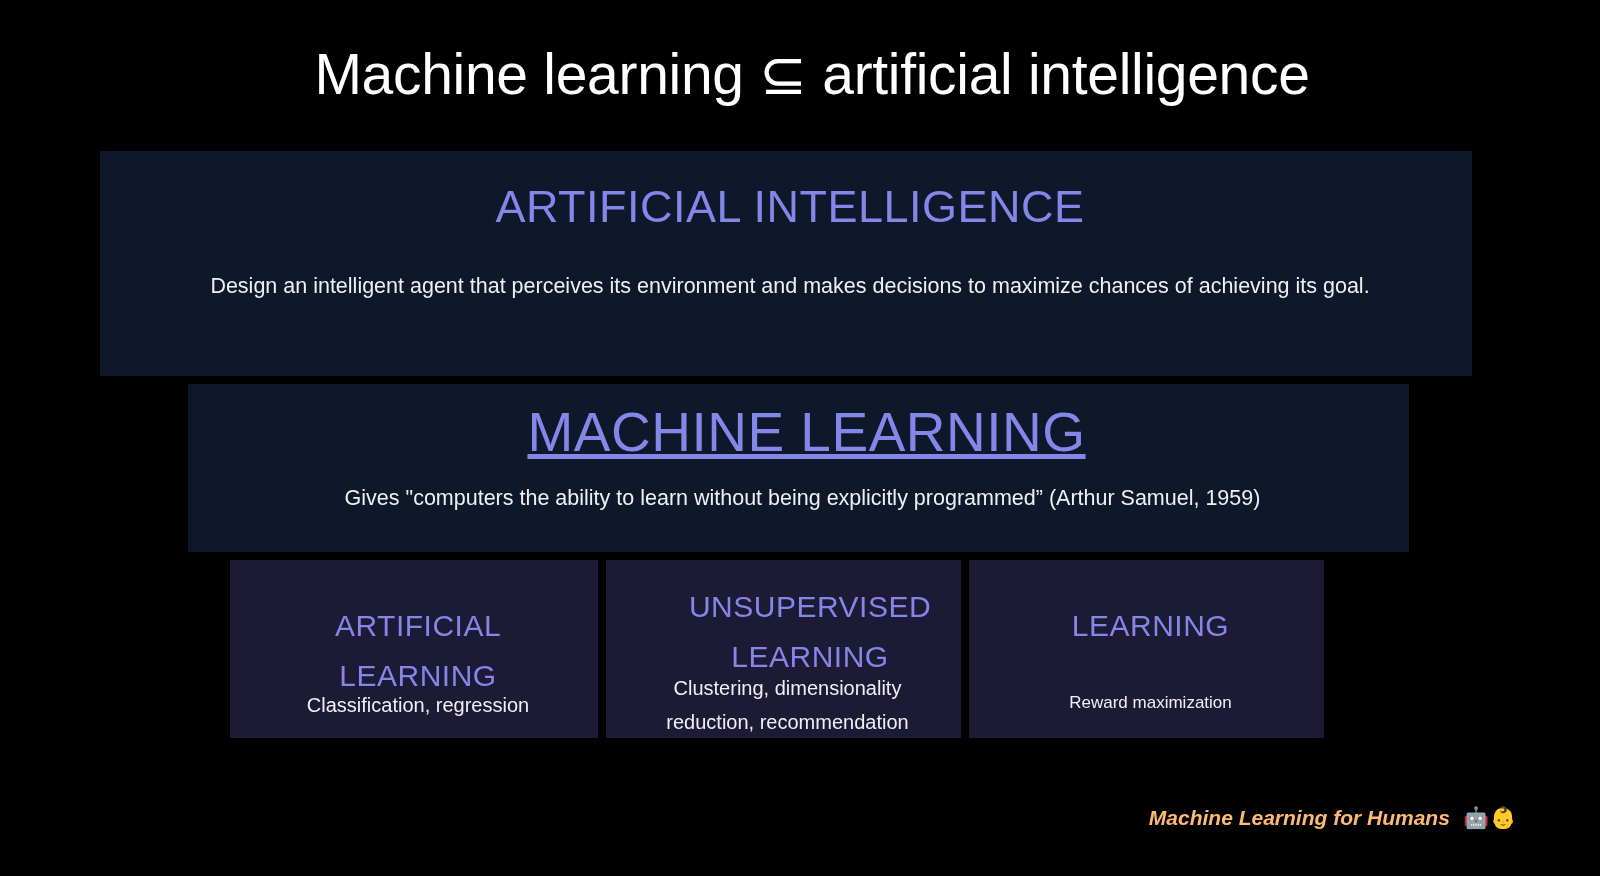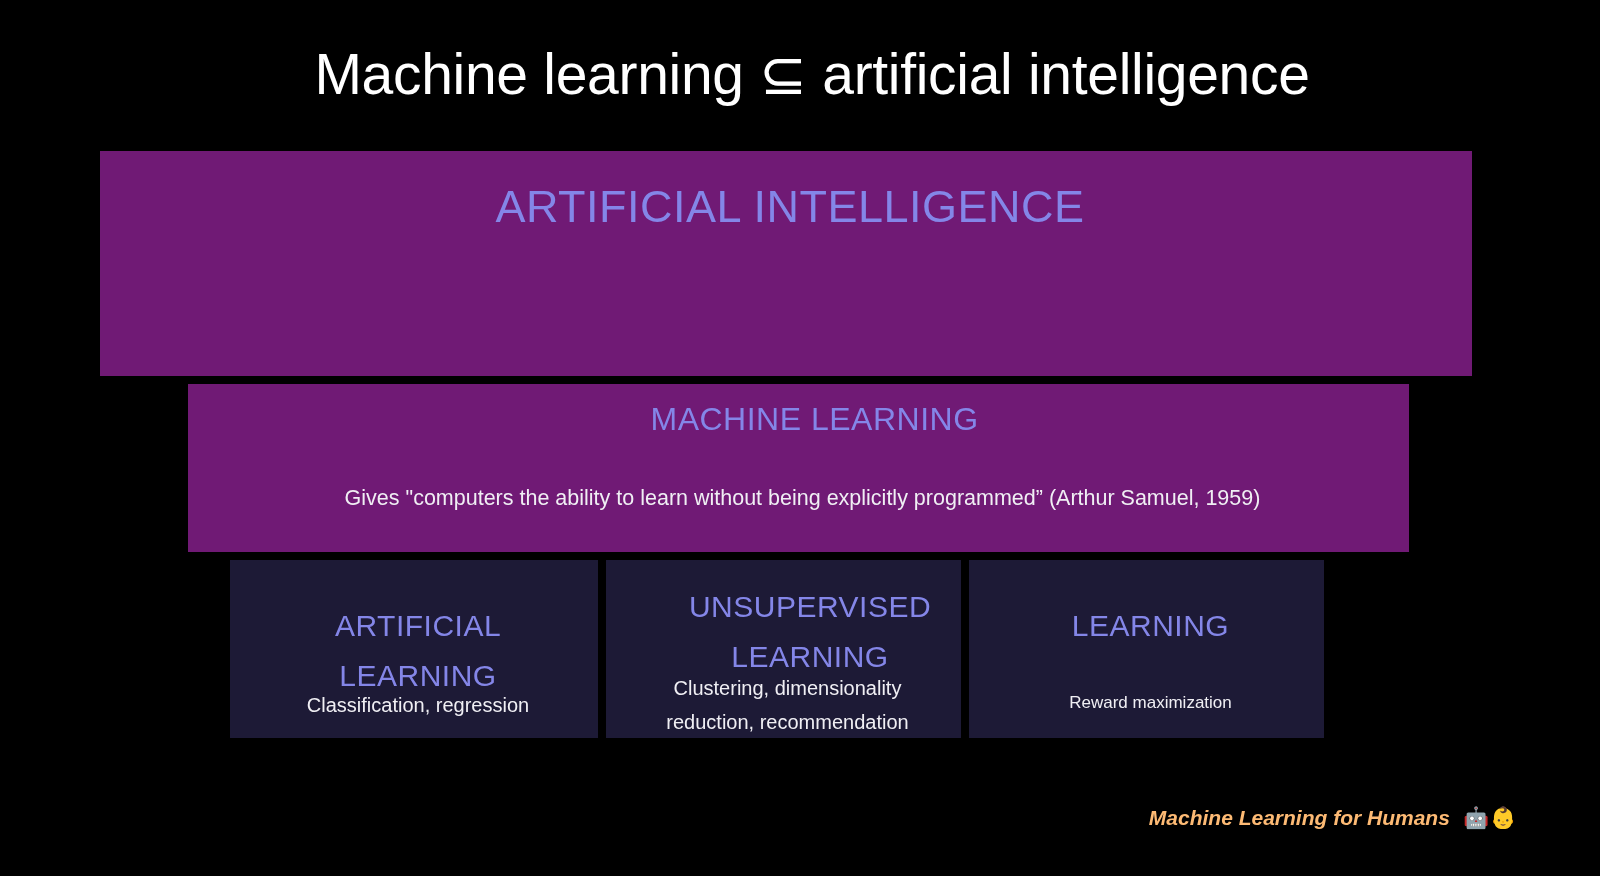--- a/index.html
+++ b/index.html
@@ -23,21 +23,21 @@
     font-size:57px;
     font-weight:300;
     letter-spacing:-0.3px;
     line-height:1.15;
     white-space:nowrap;
   }
 
   
   .box {
     position:absolute;
-    background:#701a75;
+    background:#0f172a;
   }
 
   .box-heading {
     color:#8486e8;
     font-weight:300;
     text-align:center;
     line-height:1.1;
     letter-spacing:0.5px;
   }
   .box-body {
@@ -64,22 +64,23 @@
     line-height:1.48;
   }
 
   
   #ml-box {
     left:176px; top:372px;
     width:1221px; height:168px;
   }
   #ml-box .box-heading {
     position:absolute;
-    top:14px; left:12px; width:100%;
-    font-size:32px;
+    top:14px; left:4px; width:100%;
+    font-size:55px;
+    text-decoration:underline;
   }
   #ml-box .box-body {
     position:absolute;
     top:96px; left:0; width:100%;
     font-size:21.5px;
   }
 
   
   .sub-box {
     position:absolute;
@@ -130,20 +131,21 @@
   }
 </style>
 </head>
 <body>
 
 <div id="slide-title">Machine learning ⊆ artificial intelligence</div>
 
 <div class="box" id="ai-box">
   <div class="box-heading">ARTIFICIAL INTELLIGENCE</div>
   <div class="box-body">
+    <div>Design an intelligent agent that perceives its environment and makes decisions to maximize chances of achieving its goal.</div>
   </div>
 </div>
 
 <div class="box" id="ml-box">
   <div class="box-heading">MACHINE LEARNING</div>
   <div class="box-body">Gives "computers the ability to learn without being explicitly programmed” (Arthur Samuel, 1959)</div>
 </div>
 
 <div class="sub-box" id="sub-box-supervised">
   <div class="box-heading">

